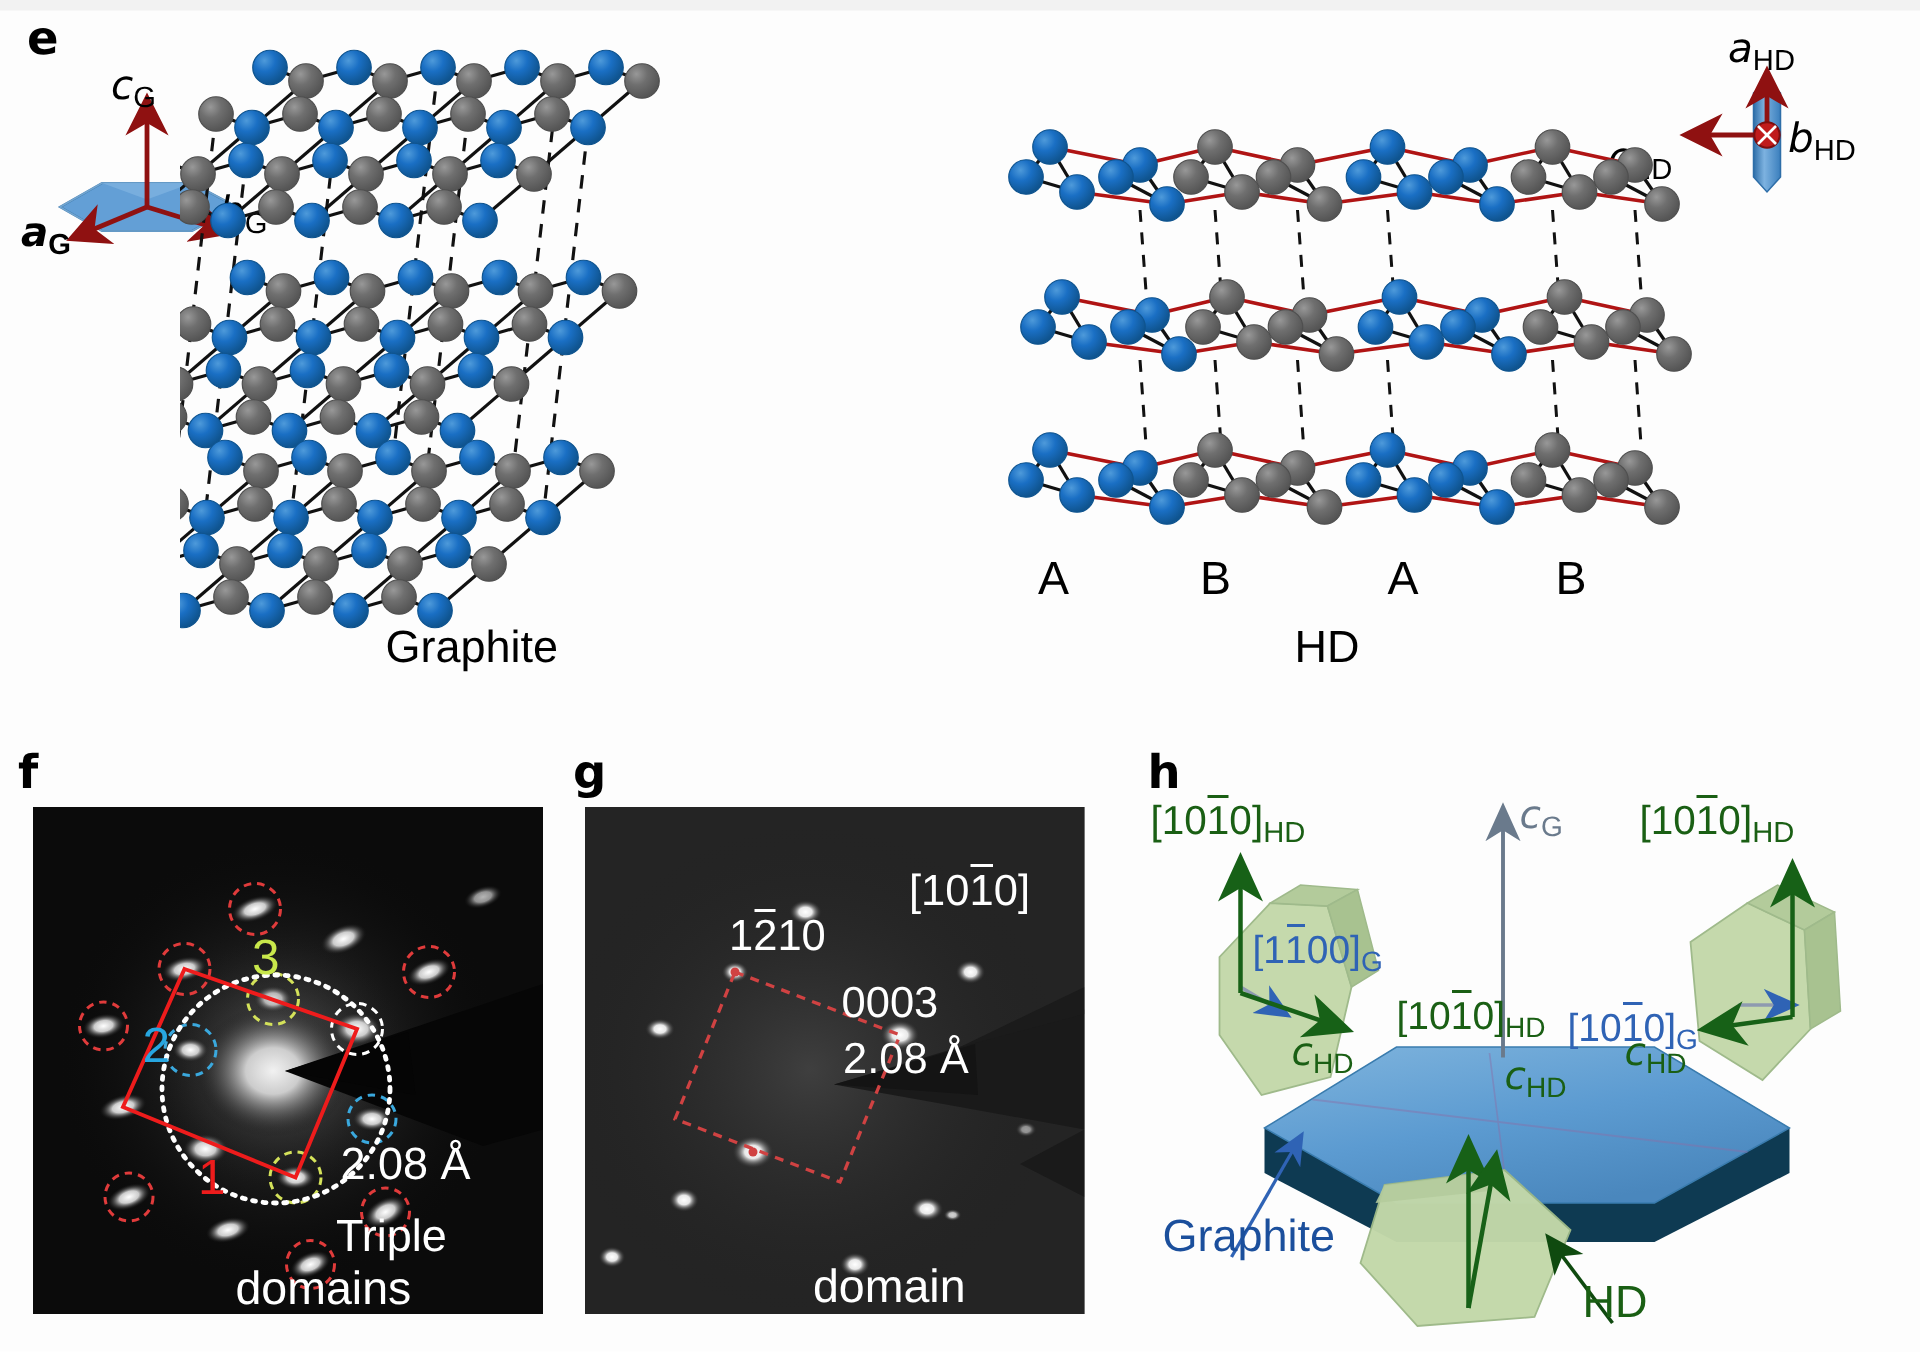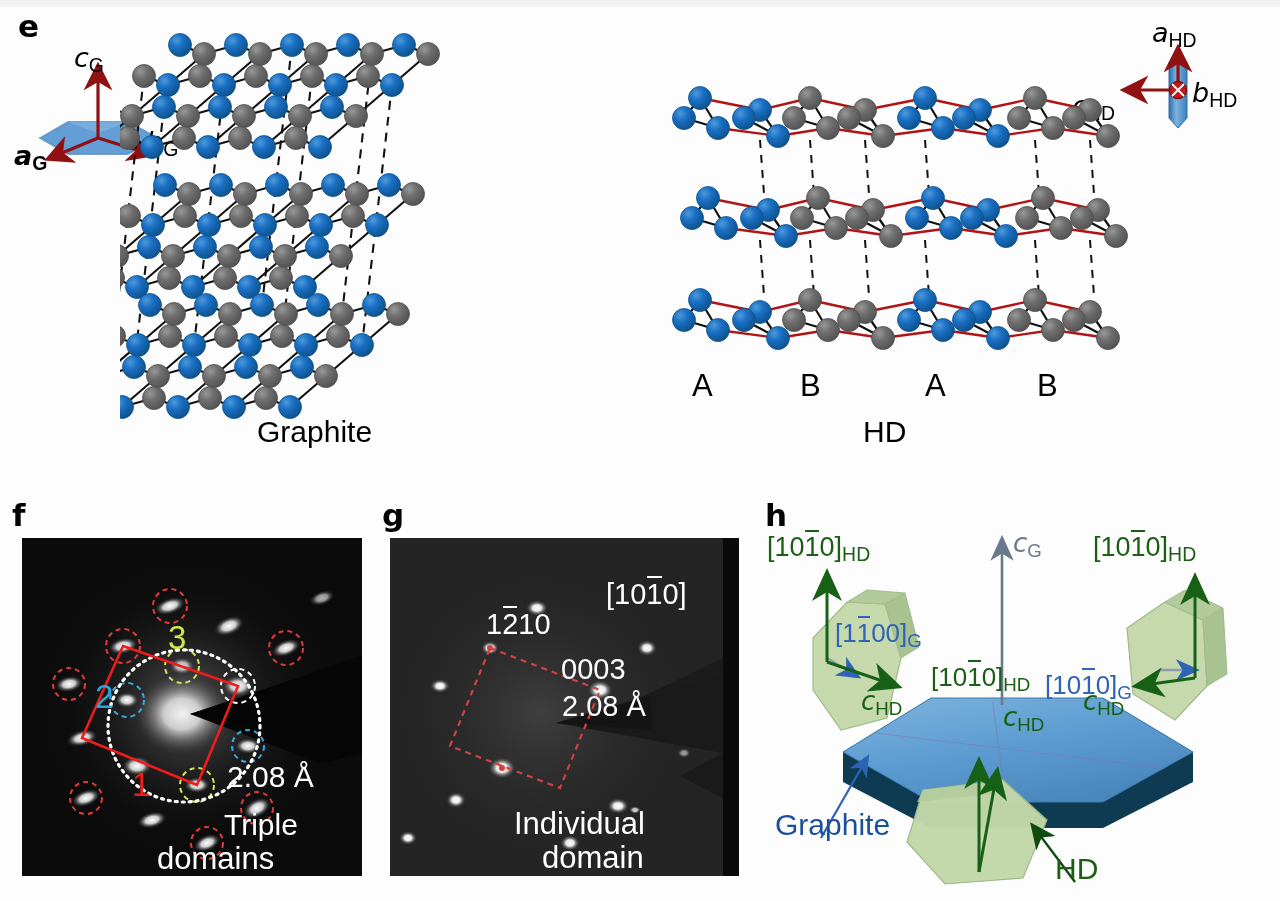--- a/index.html
+++ b/index.html
@@ -700,21 +700,21 @@
   <div class="diff-txt" style="left:146px;top:81px;font-size:33px;color:#c9e84b;font-weight:500;">3</div>
   <div class="diff-txt" style="left:73px;top:140px;font-size:33px;color:#27a6e0;font-weight:500;">2</div>
   <div class="diff-txt" style="left:110px;top:228px;font-size:33px;color:#ee1c1c;font-weight:500;">1</div>
   <div class="diff-txt" style="left:205px;top:222px;font-size:30px;">2.08 Å</div>
   <div class="diff-txt" style="left:202px;top:270px;font-size:30px;">Triple</div>
   <div class="diff-txt" style="left:135px;top:303px;font-size:31px;">domains</div>
 </div>
 
 <div class="panel-letter" style="left:382px;top:497px;">g</div>
 
-<div class="diff" id="diff-g" style="left:390px;top:538px;width:333px;height:338px;padding-left:16px;">
+<div class="diff" id="diff-g" style="left:390px;top:538px;width:333px;height:338px;">
   <svg width="333" height="338" style="position:absolute;left:0;top:0;">
     <defs>
       <radialGradient id="gspot" cx="50%" cy="50%" r="50%">
         <stop offset="0%" stop-color="#ffffff"></stop>
         <stop offset="40%" stop-color="#e8e8e8"></stop>
         <stop offset="100%" stop-color="#242424" stop-opacity="0"></stop>
       </radialGradient>
       <radialGradient id="ghalo" cx="50%" cy="50%" r="50%">
         <stop offset="0%" stop-color="#5a5a5a" stop-opacity="0.5"></stop>
         <stop offset="100%" stop-color="#1e1e1e" stop-opacity="0"></stop>
@@ -748,21 +748,20 @@
   </svg>
 
   <div class="diff-txt" style="left:216px;top:40px;font-size:29px;">
     <span id="g-zone">[10<span class="ovb">1</span>0]</span>
   </div>
   <div class="diff-txt" style="left:76px;top:70px;font-size:29px;margin-left:20px;">
     <span id="g-refl1">1<span class="ovb">2</span>10</span>
   </div>
   <div class="diff-txt" style="left:171px;top:115px;font-size:29px;">0003</div>
   <div class="diff-txt" style="left:172px;top:152px;font-size:29px;">2.08 Å</div>
-  <div class="diff-txt" style="left:124px;top:268px;font-size:31px;">Individual</div>
   <div class="diff-txt" style="left:152px;top:302px;font-size:31px;">domain</div>
 </div>
 
 <div class="panel-letter" style="left:765px;top:497px;">h</div>
 
 <div id="panel-h">
   <svg width="525" height="411" style="position:absolute;left:0;top:0;">
     <defs>
       <marker id="agreen" markerWidth="11" markerHeight="11" refX="9" refY="5.5" orient="auto">
         <path d="M0,0.5 L11,5.5 L0,10.5 L3,5.5 Z" fill="#176117"></path>

